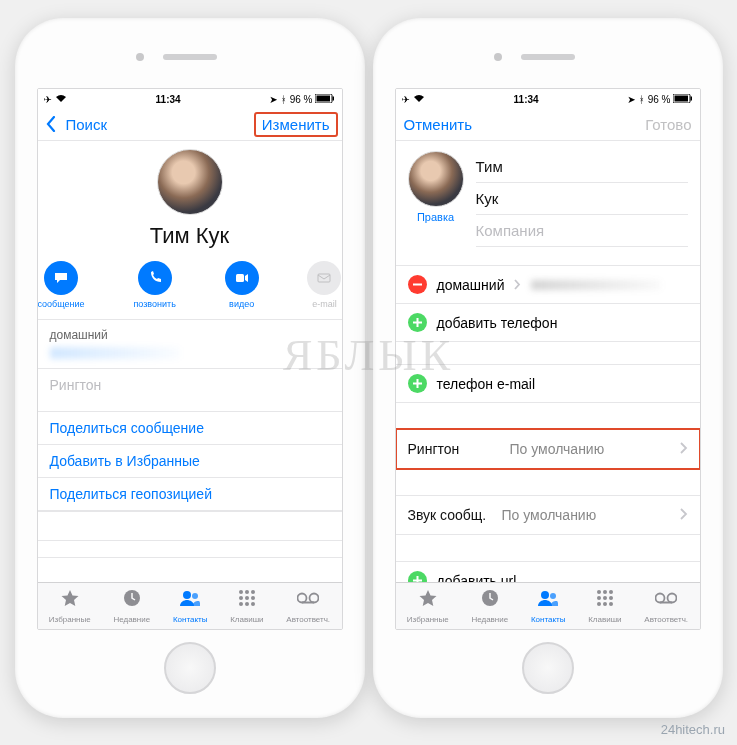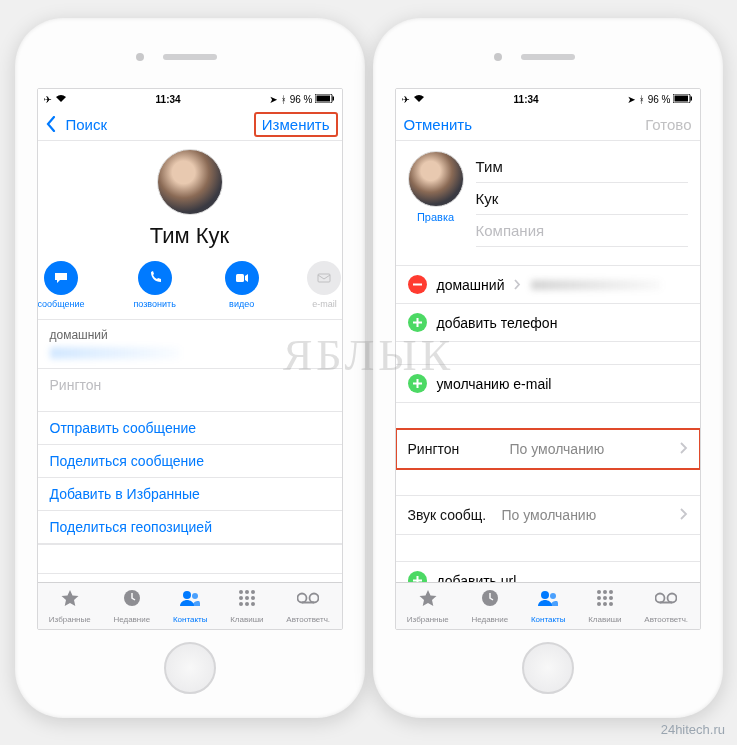--- a/index.html
+++ b/index.html
@@ -282,21 +282,20 @@
               </div>
             </div>
             <div class="sep"></div>
             <div class="cell">
               <div class="cell-label">домашний</div>
               <span class="blurred"></span>
             </div>
             <div class="cell" style="color:#bcbcc0; padding-bottom:18px;">
               <span>Рингтон</span>
             </div>
-            <div class="cell cell-link"><span>Отправить сообщение</span></div>
             <div class="cell cell-link"><span>Поделиться сообщение</span></div>
             <div class="cell cell-link"><span>Добавить в Избранные</span></div>
             <div class="cell cell-link"><span>Поделиться геопозицией</span></div>
             <div class="spacer-big"></div>
             <div class="cell cell-link" style="border-top:1px solid #e6e6e8;"></div>
           </div>
 
           <div class="tabbar">
             <div class="tab-item">
               <div class="tab-icon">
@@ -429,21 +428,21 @@
               <span>добавить телефон</span>
             </div>
             <div style="height:22px;"></div>
             <div class="list-row" style="border-top:1px solid #e6e6e8;">
               <div class="row-icon plus">
                   <svg width="11" height="11" viewBox="0 0 11 11">
                     <rect x="4.5" y="1" width="2" height="9" fill="#fff"></rect>
                     <rect x="1" y="4.5" width="9" height="2" fill="#fff"></rect>
                   </svg>
                 </div>
-              <span>умолчанию e-mail</span>
+              <span>телефон e-mail</span>
             </div>
             <div style="height:26px;"></div>
             <div class="kv-row row-highlight">
               <div class="k">Рингтон</div>
               <div class="v">По умолчанию</div>
               <div class="chev"><svg width="8" height="12" viewBox="0 0 8 12">
                     <path d="M1 1l5 5-5 5" stroke="#c7c7cc" stroke-width="1.8" fill="none"></path>
                   </svg></div>
             </div>
             <div style="height:26px;"></div>

